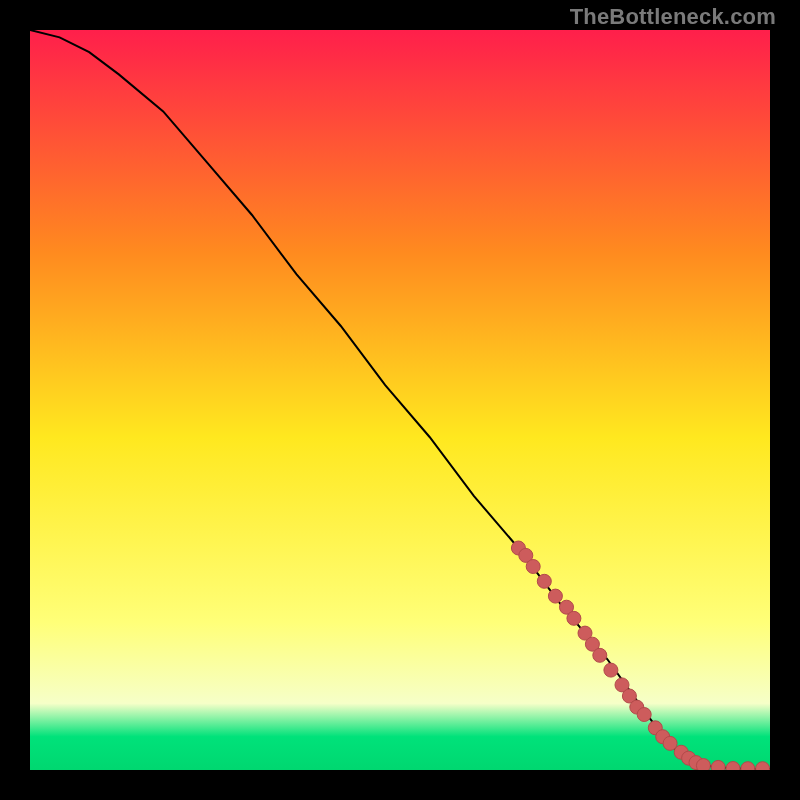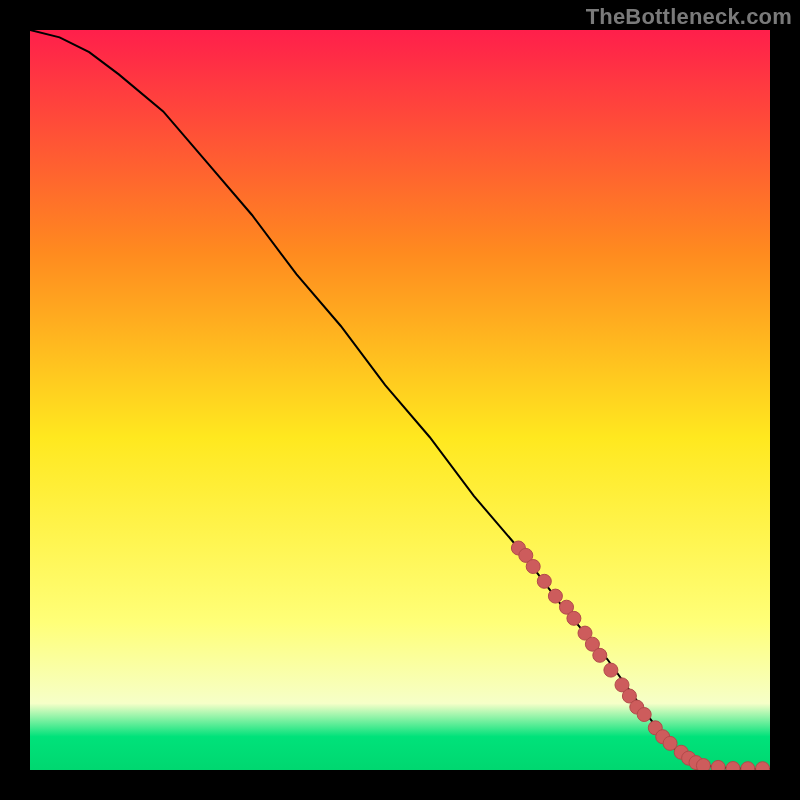--- a/index.html
+++ b/index.html
@@ -13,21 +13,21 @@
   }
   .wrap {
     width: 800px;
     height: 800px;
     position: relative;
     background: #000;
   }
   .watermark {
     position: absolute;
     top: 4px;
-    right: 8px;
+    right: 24px;
     color: #7a7a7a;
     font-size: 22px;
     font-weight: 600;
     letter-spacing: 0.2px;
     z-index: 10;
   }
   .plot {
     position: absolute;
     left: 30px;
     top: 30px;

